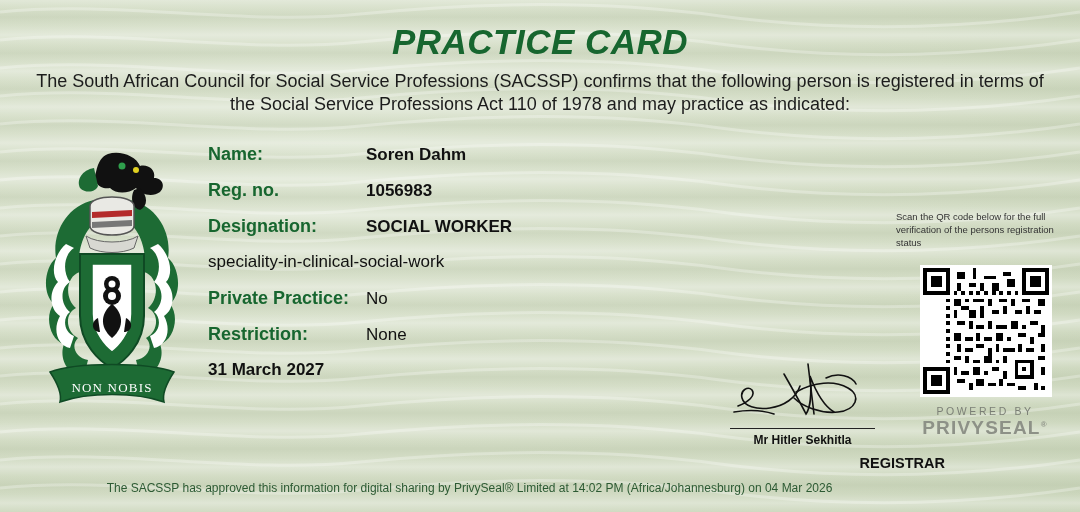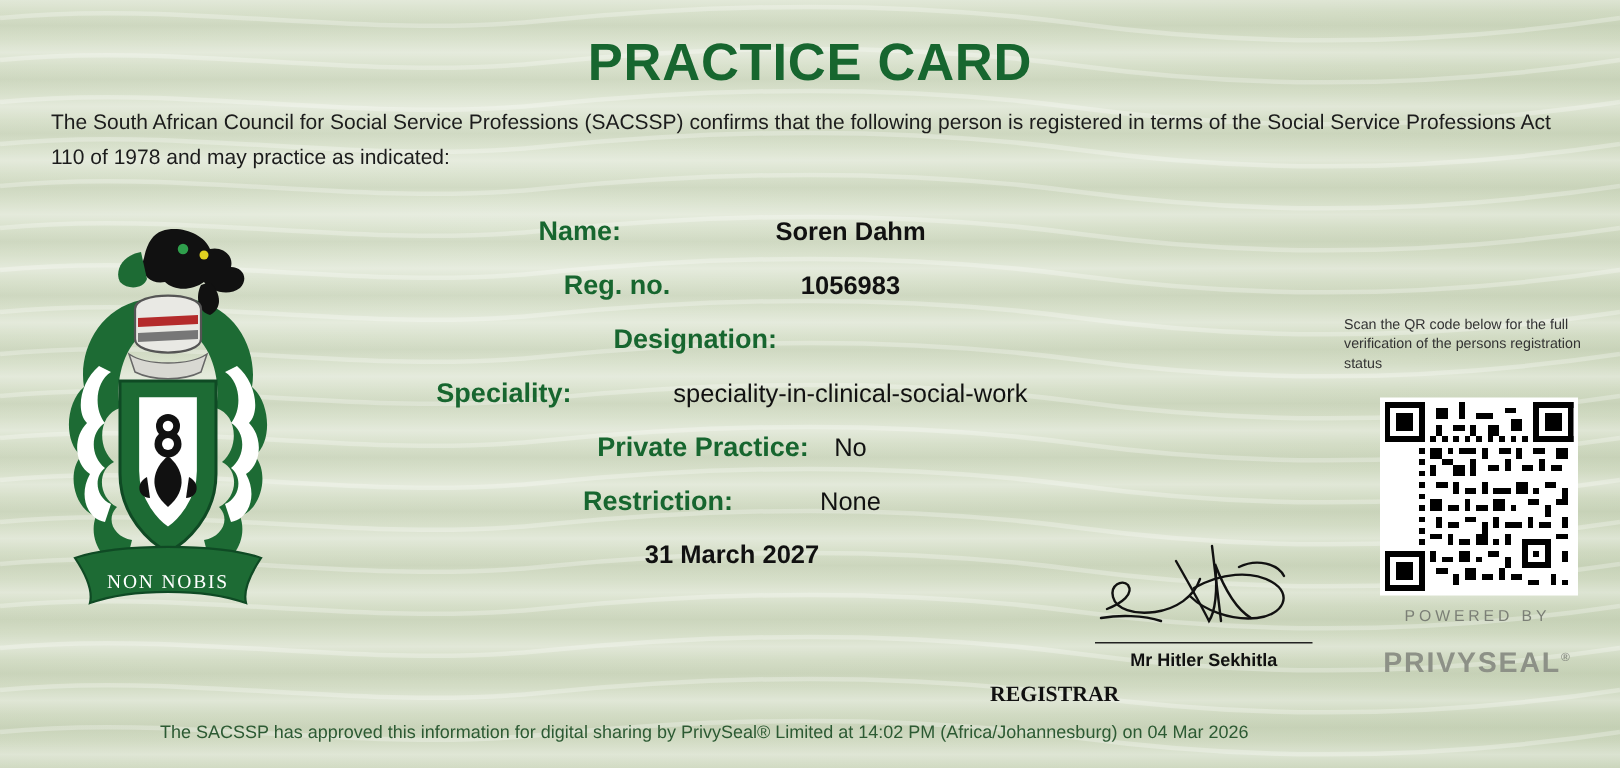--- a/index.html
+++ b/index.html
@@ -39,49 +39,49 @@
   .title {
     position: absolute;
     top: 22px;
     left: 0;
     width: 1080px;
     text-align: center;
     font-size: 35px;
     font-weight: bold;
     letter-spacing: 0.5px;
     color: #17662f;
+    font-style: italic;
   }
   .intro {
     position: absolute;
     top: 70px;
     left: 34px;
     width: 1012px;
-    text-align: left;
-    font-size: 14px;
+    text-align: center;
+    font-size: 18px;
     line-height: 23px;
     color: #1c1c1c;
   }
   .crest {
     position: absolute;
     left: 36px;
     top: 148px;
     width: 152px;
     height: 262px;
   }
   .fields {
     position: absolute;
     left: 208px;
     top: 144px;
     width: 560px;
   }
   .field-row {
     display: flex;
     align-items: baseline;
     height: 36px;
-    justify-content: center;
   }
   .field-label {
     width: 158px;
     flex: 0 0 158px;
     font-size: 18px;
     color: #17662f;
     font-weight: bold;
   }
   .field-value {
     font-size: 17px;
@@ -121,21 +121,21 @@
   .powered-top {
     font-size: 10.5px;
     letter-spacing: 2.6px;
     color: #7b7f76;
   }
   .powered-brand {
     font-size: 19px;
     letter-spacing: 1.2px;
     color: #8d9187;
     font-weight: bold;
-    margin-top: 15px;
+    margin-top: 0;
   }
   .powered-brand sup {
     font-size: 8px;
     vertical-align: super;
   }
   .signature {
     position: absolute;
     left: 722px;
     top: 358px;
     width: 160px;
@@ -156,25 +156,24 @@
     text-align: center;
     font-size: 12px;
     font-weight: bold;
     color: #111;
   }
   .registrar-role {
     position: absolute;
     left: 660px;
     top: 455px;
     width: 285px;
-    text-align: left;
+    text-align: right;
     font-size: 14.5px;
     font-weight: bold;
     color: #111;
-    font-family: Liberation Serif, serif;
   }
   .footer {
     position: absolute;
     left: 0;
     top: 481px;
     width: 939px;
     text-align: center;
     font-size: 12px;
     color: #2c5a33;
   }
@@ -249,23 +248,23 @@
     <div class="field-row">
       <div class="field-label">Name:</div>
       <div class="field-value bold">Soren Dahm</div>
     </div>
     <div class="field-row">
       <div class="field-label">Reg. no.</div>
       <div class="field-value bold">1056983</div>
     </div>
     <div class="field-row">
       <div class="field-label">Designation:</div>
-    </div>
-    <div class="field-row">
-      <div class="field-label">Speciality:</div>
+      <div class="field-value bold">SOCIAL WORKER</div>
+    </div>
+    <div class="field-row">
       <div class="field-value">speciality-in-clinical-social-work</div>
     </div>
     <div class="field-row">
       <div class="field-label">Private Practice:</div>
       <div class="field-value">No</div>
     </div>
     <div class="field-row">
       <div class="field-label">Restriction:</div>
       <div class="field-value">None</div>
     </div>

